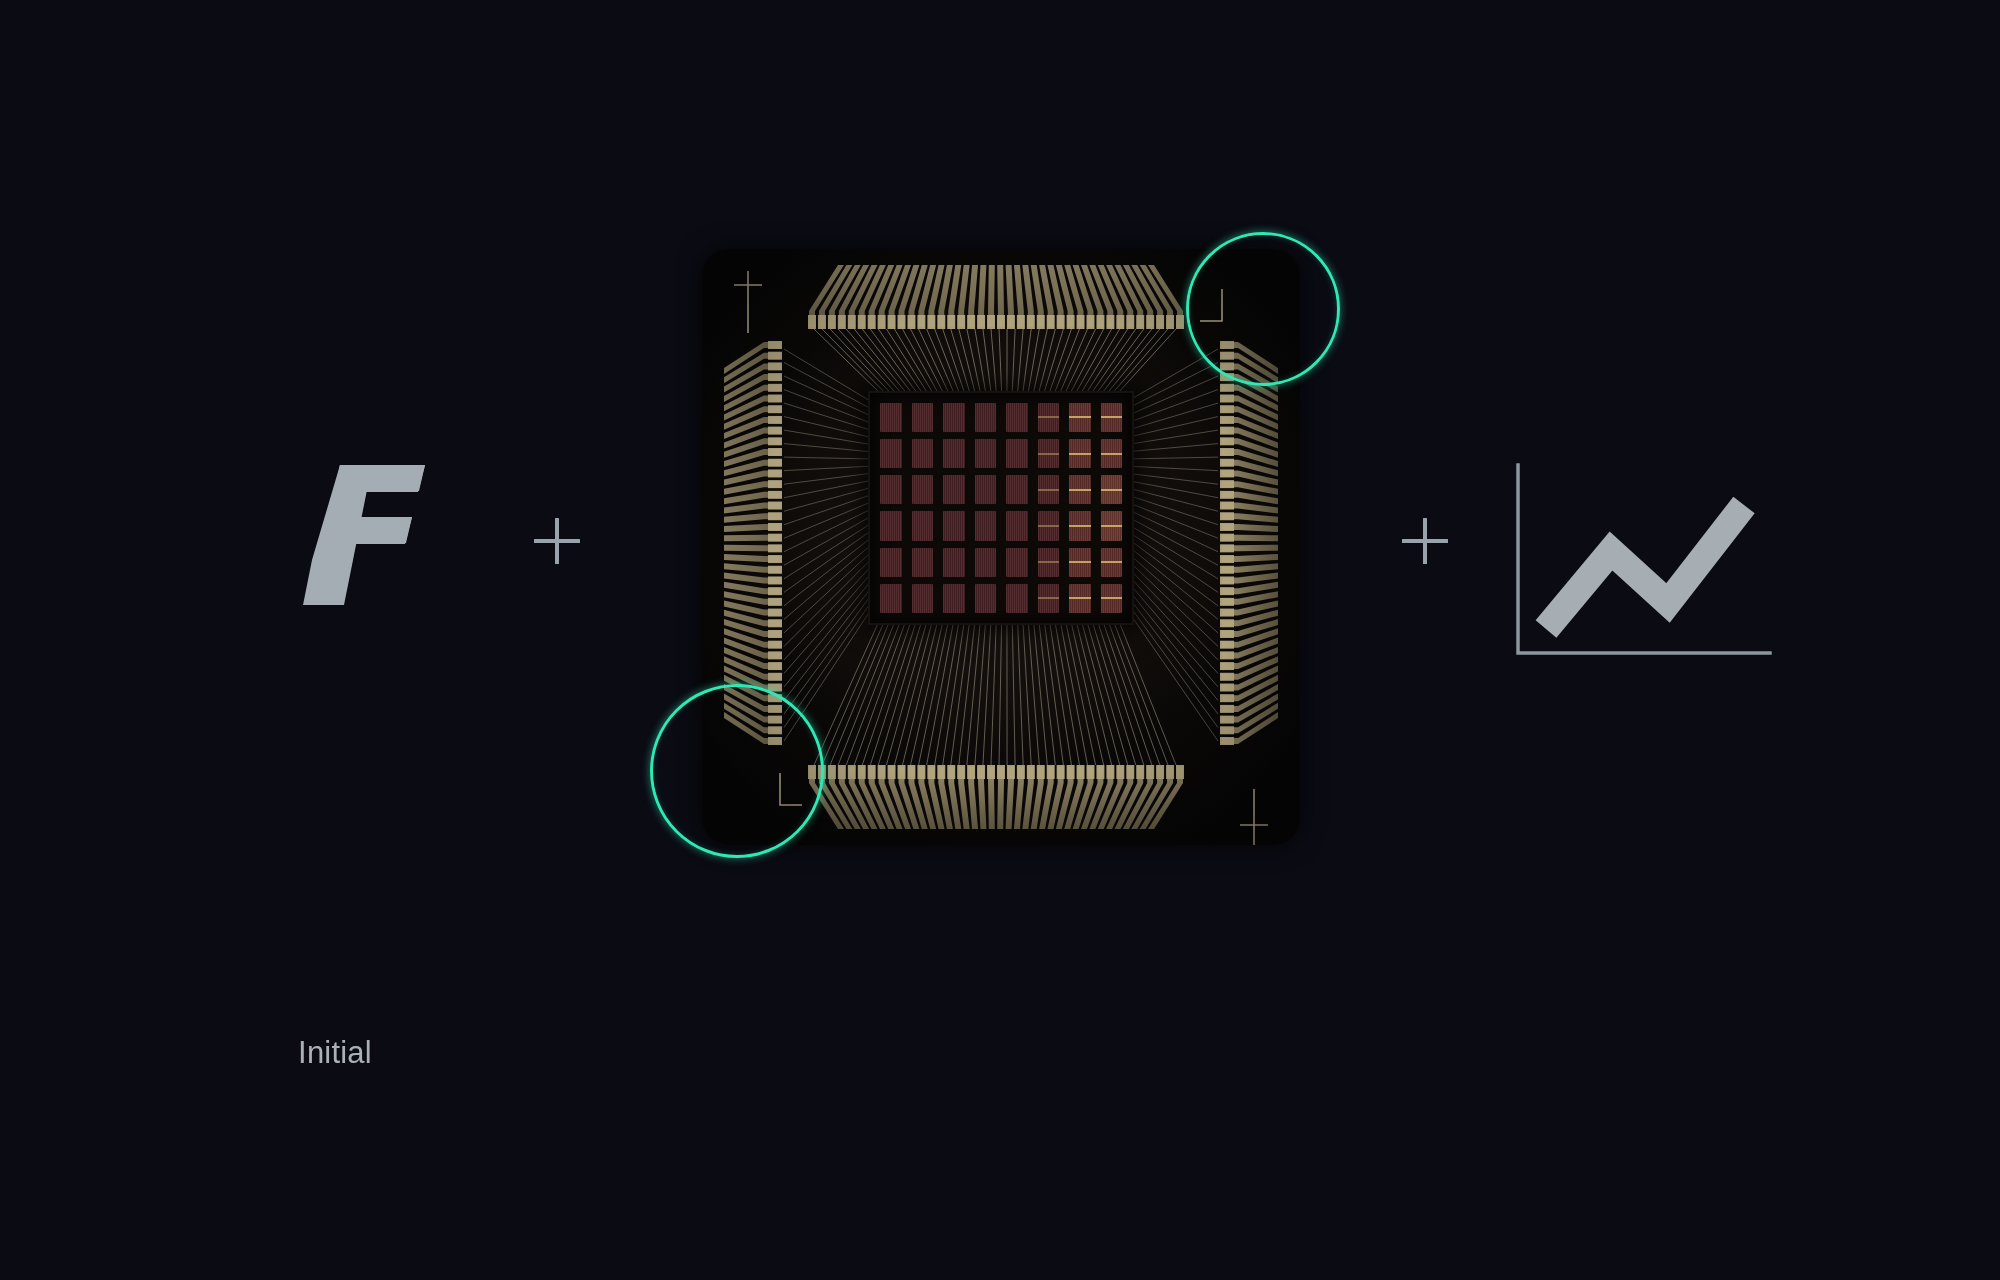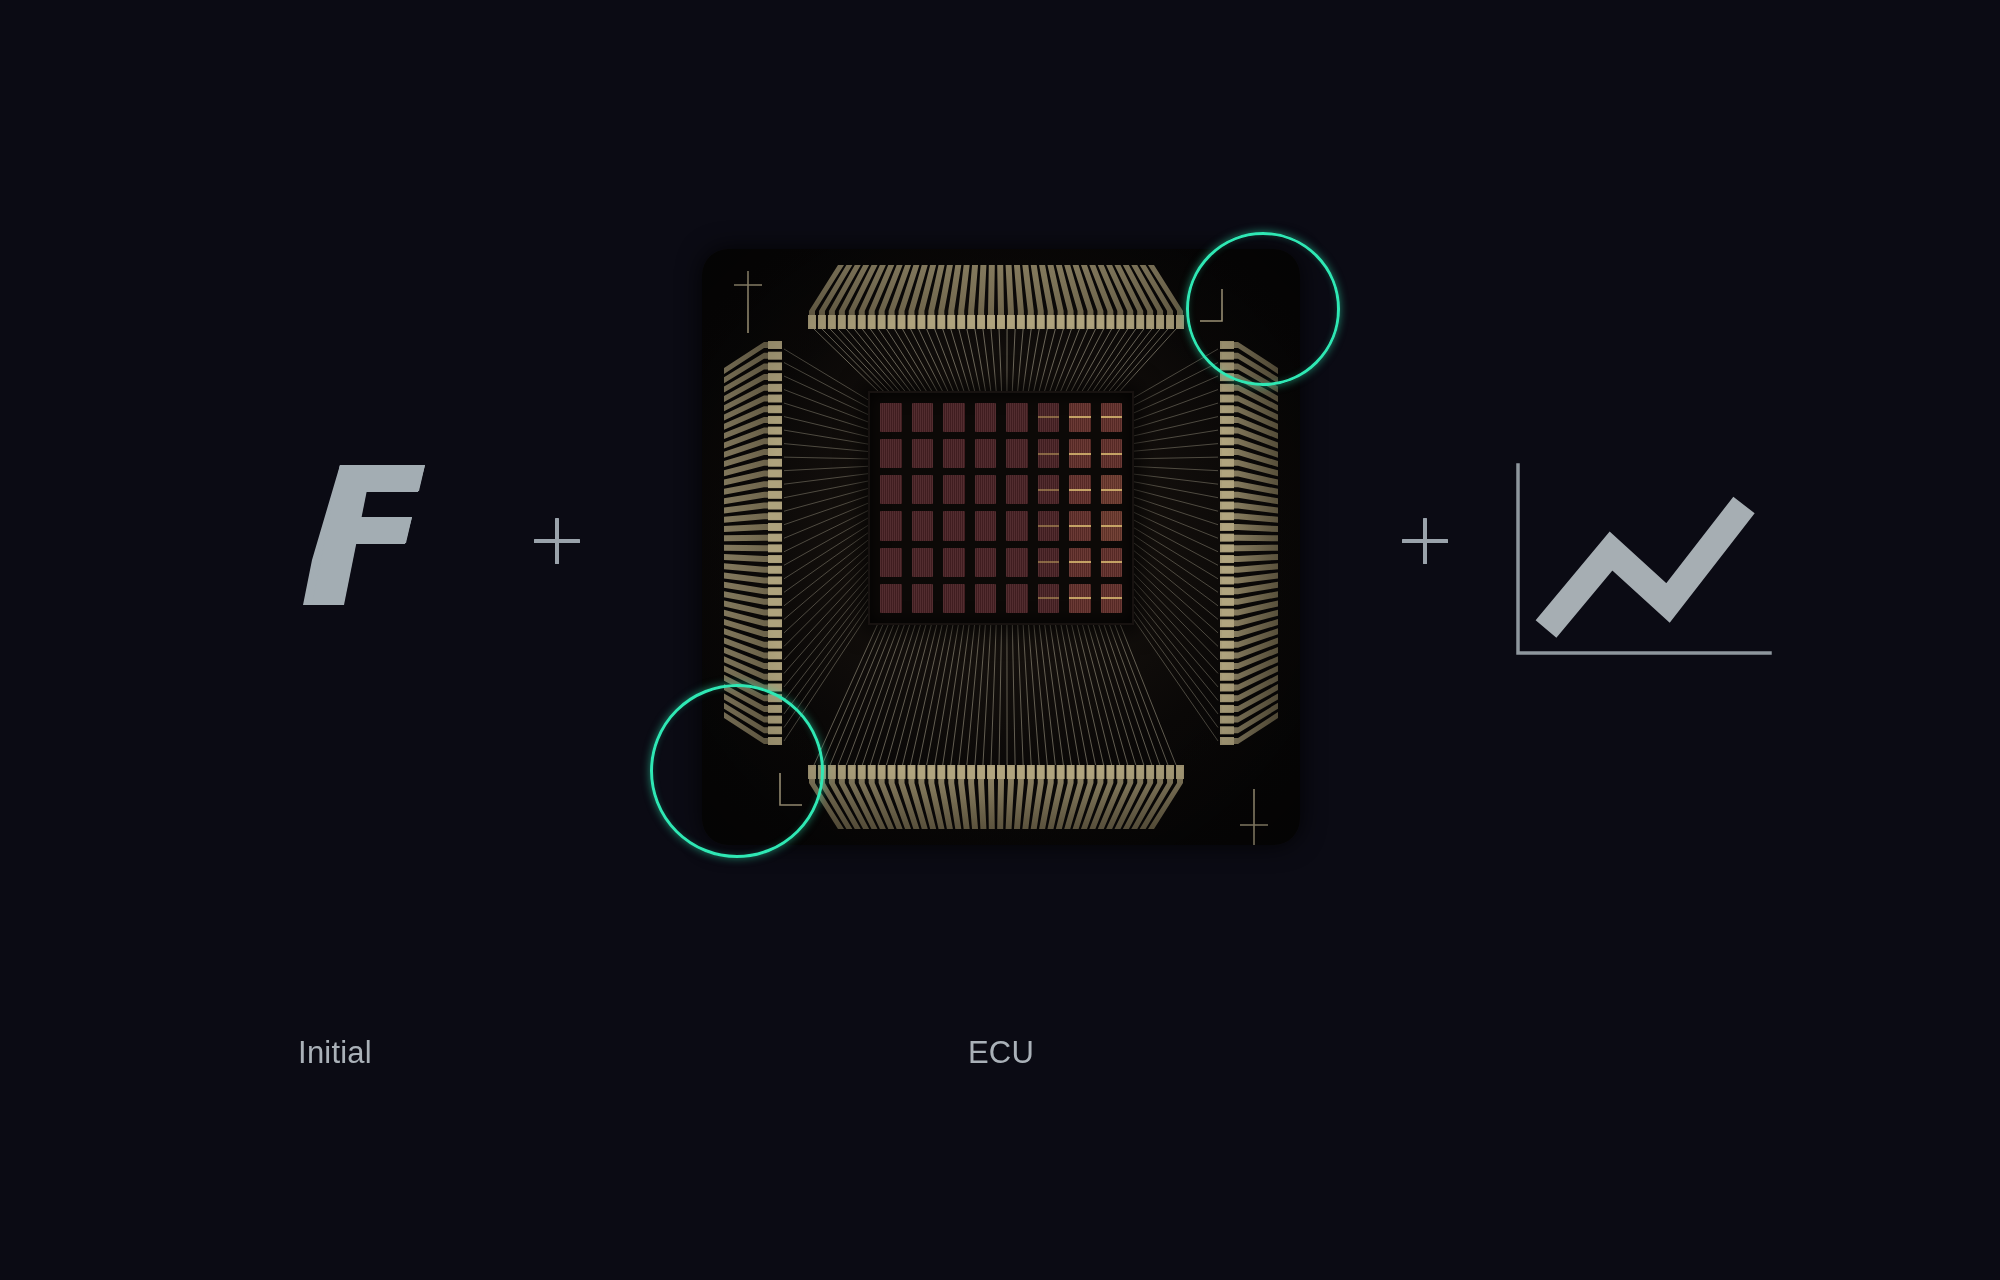--- a/index.html
+++ b/index.html
@@ -751,15 +751,14 @@
   <div class="chart-icon">
     <svg width="262" height="196" viewBox="0 0 262 196" aria-hidden="true">
 
       <path d="M6,2 L6,190 L258,190" stroke="#8e979d" stroke-width="3.5" fill="none" stroke-linecap="square"></path>
 
       <polyline points="34,166 99,88 156,140 232,42" fill="none" stroke="#a6aeb3" stroke-width="27" stroke-linejoin="miter" stroke-linecap="butt"></polyline>
     </svg>
   </div>
 
   <div class="caption" id="cap-initial">Initial</div>
-  <div class="caption" id="cap-ecu">ECU</div>
 
 </div>
 
 </body></html>

